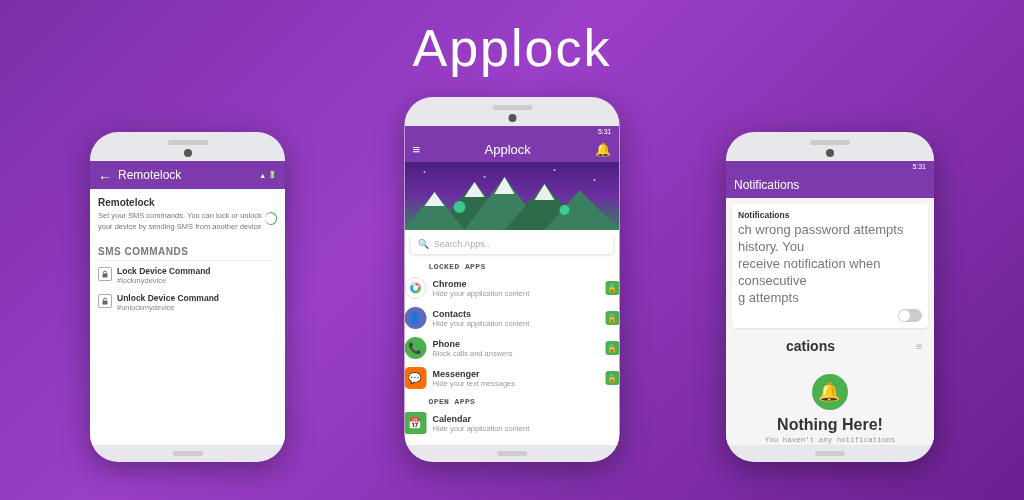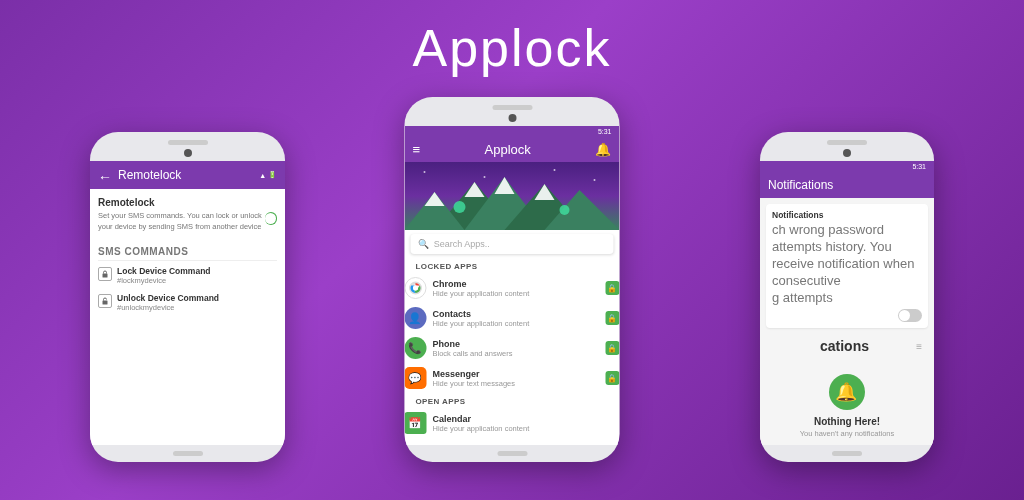--- a/index.html
+++ b/index.html
@@ -98,21 +98,21 @@
       width: 215px;
       height: 365px;
       bottom: 0;
       left: 50%;
       transform: translateX(-50%);
       z-index: 3;
     }
 
     
     .phone-right {
-      width: 174px;
+      width: 208px;
       height: 330px;
       bottom: 0;
       right: 90px;
       z-index: 1;
     }
 
     
     .remotelock-header {
       background: #7c3aad;
       padding: 6px 8px;
@@ -250,26 +250,27 @@
       padding: 5px 8px;
       font-size: 9px;
       color: #aaa;
       display: flex;
       align-items: center;
       gap: 4px;
       box-shadow: 0 1px 3px rgba(0,0,0,0.15);
     }
 
     .section-label {
-      padding: 4px 11px 2px;
+      padding: 4px 24px 2px;
       font-size: 8px;
       font-weight: 700;
       color: #555;
       text-transform: uppercase;
       letter-spacing: 0.4px;
+      font-family: Liberation Mono, monospace;
     }
 
     .app-item {
       display: flex;
       align-items: center;
       padding: 4px 0;
       gap: 6px;
     }
     .app-item-icon {
       width: 22px;
@@ -390,29 +391,30 @@
       background: #4caf50;
       border-radius: 50%;
       display: flex;
       align-items: center;
       justify-content: center;
       color: white;
       font-size: 18px;
       margin-bottom: 6px;
     }
     .nothing-title {
-      font-size: 10px;
+      font-size: 16px;
       font-weight: 700;
       color: #333;
     }
     .nothing-sub {
       font-size: 7.5px;
       color: #999;
       text-align: center;
       margin-top: 2px;
+      font-family: Liberation Mono, monospace;
     }
 
     
     .calendar-icon-box {
       width: 22px;
       height: 22px;
       background: #4caf50;
       border-radius: 3px;
       display: flex;
       align-items: center;

